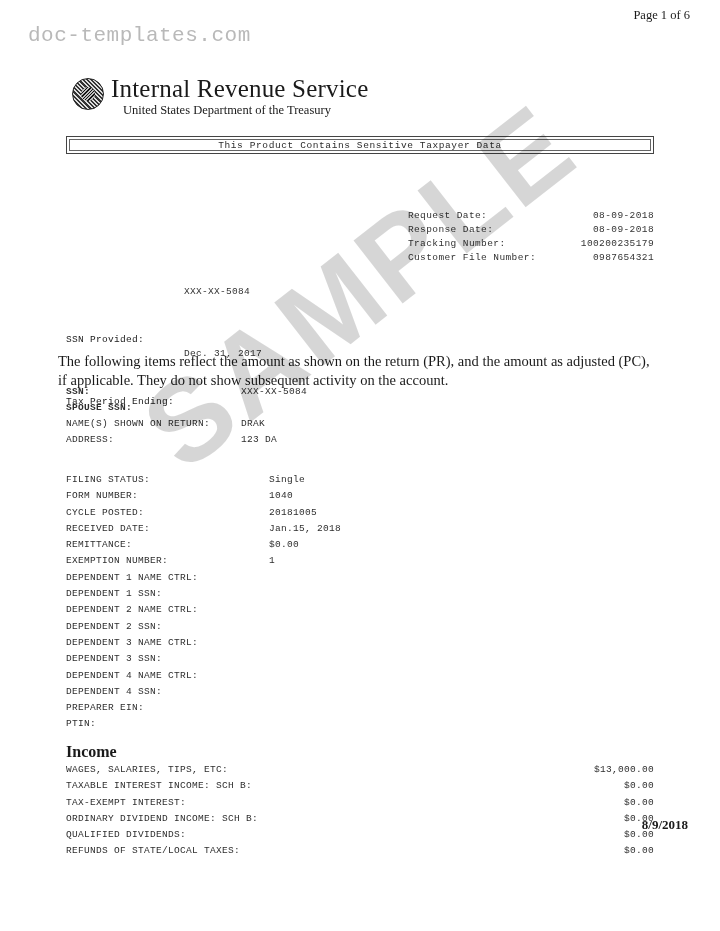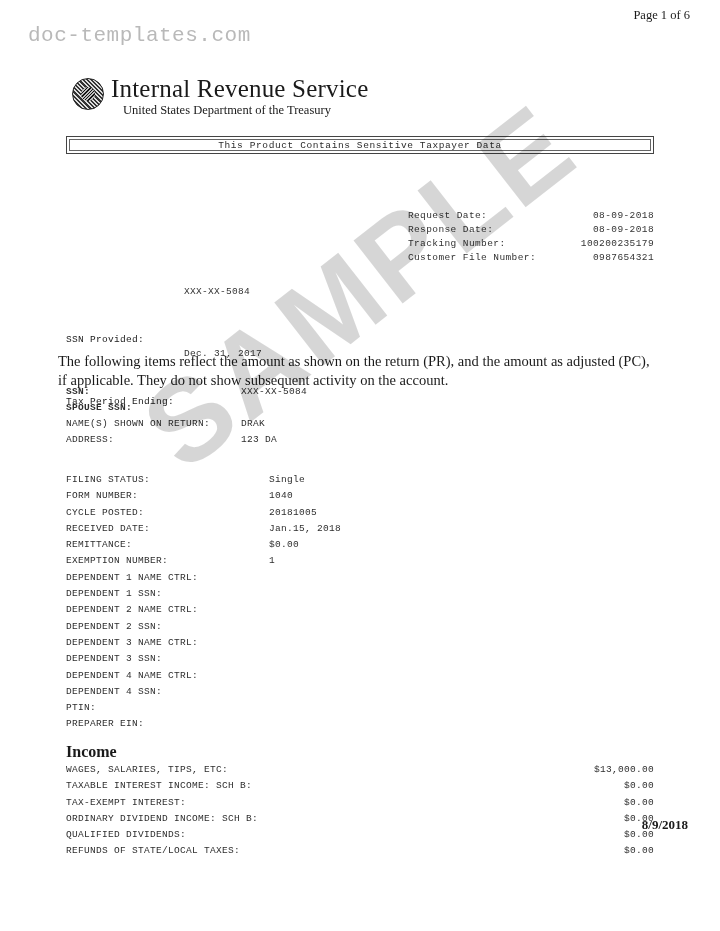--- a/index.html
+++ b/index.html
@@ -404,25 +404,25 @@
       </div>
       <div class="row">
         <div class="k">DEPENDENT 4 NAME CTRL:</div>
         <div class="v"></div>
       </div>
       <div class="row">
         <div class="k">DEPENDENT 4 SSN:</div>
         <div class="v"></div>
       </div>
       <div class="row">
+        <div class="k">PREPARER EIN:</div>
+        <div class="v"></div>
+      </div>
+      <div class="row">
         <div class="k">PTIN:</div>
-        <div class="v"></div>
-      </div>
-      <div class="row">
-        <div class="k">PREPARER EIN:</div>
         <div class="v"></div>
       </div>
     </div>
 
   <div class="income-head">Income</div>
   <div class="income">
       <div class="row">
         <div class="k">WAGES, SALARIES, TIPS, ETC:</div>
         <div class="v">$13,000.00</div>
       </div>

